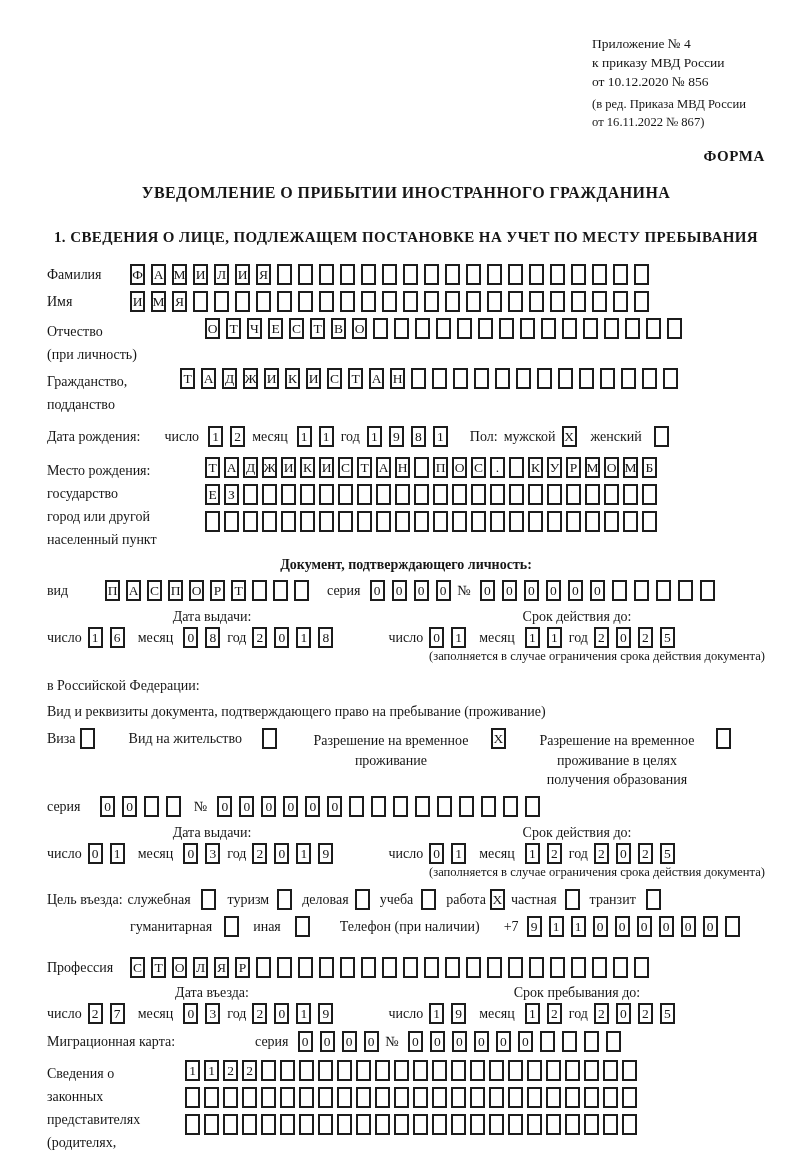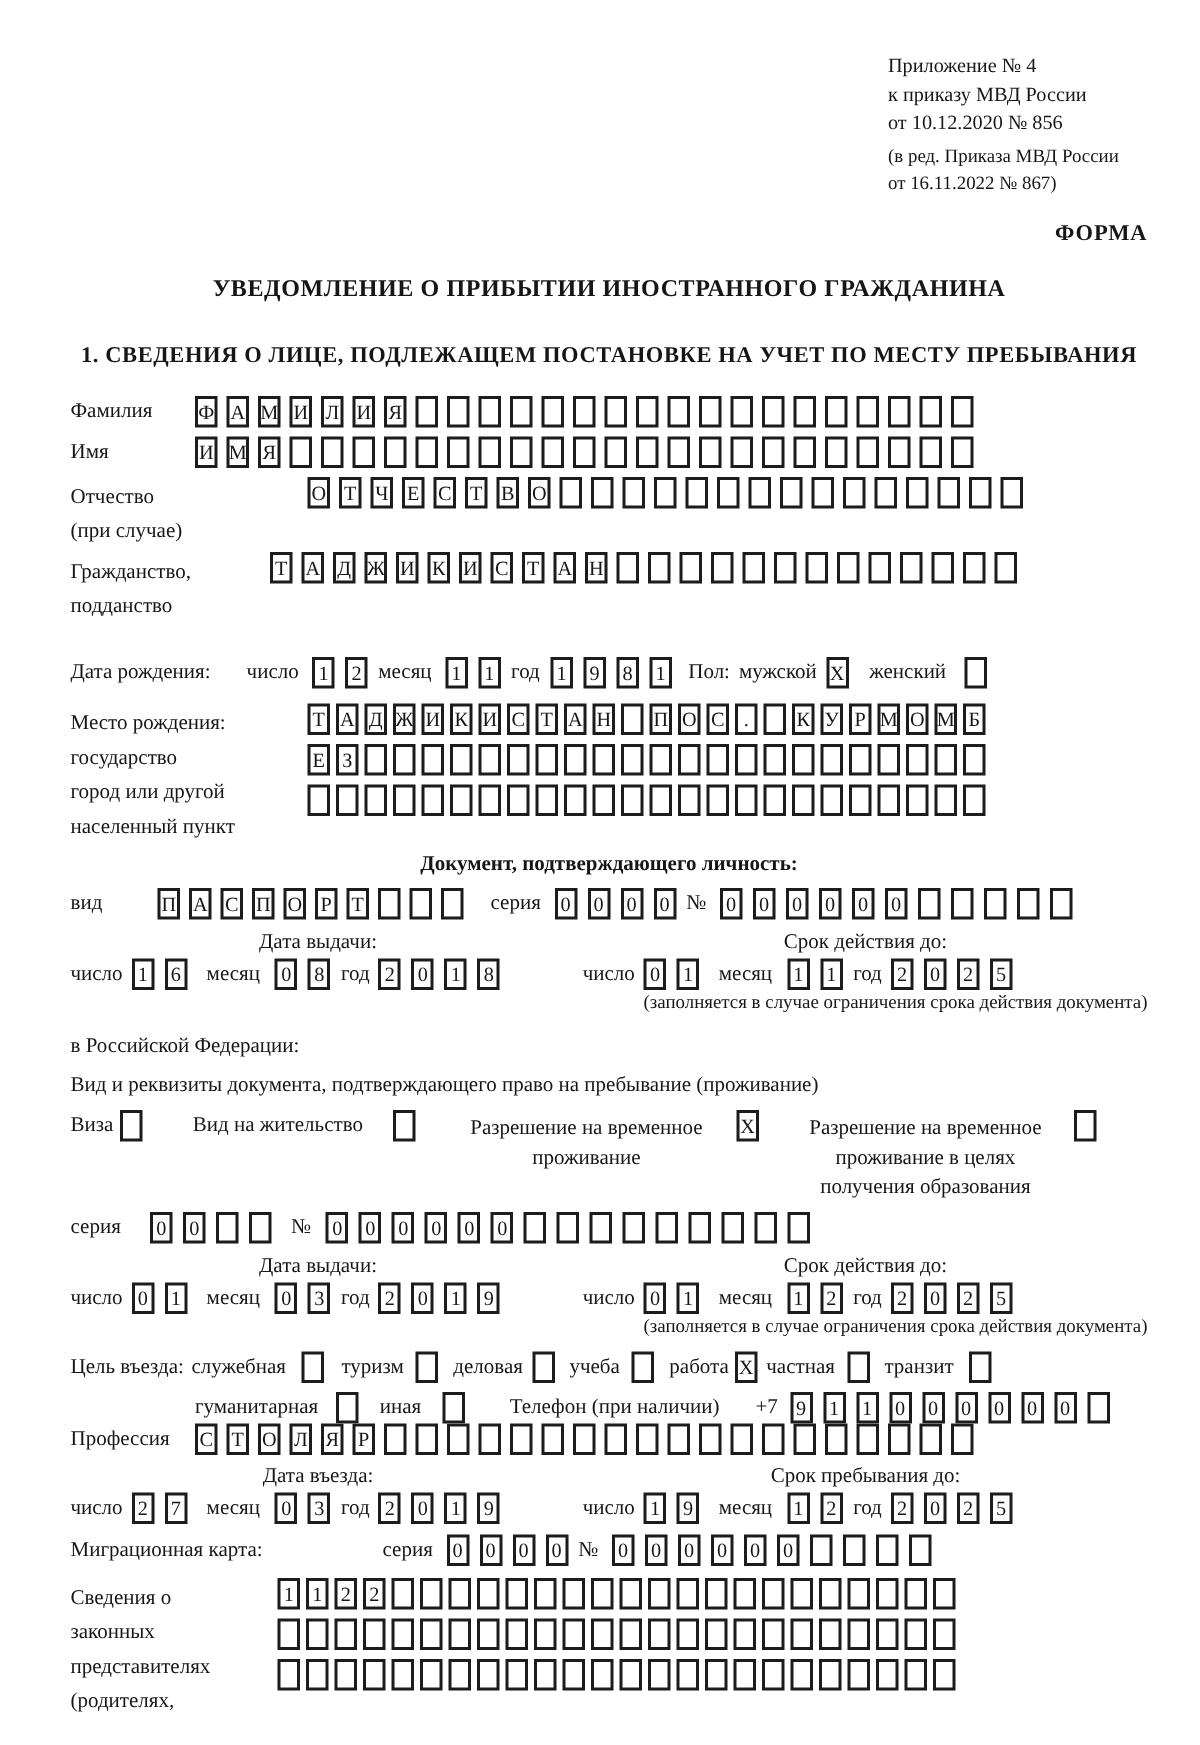--- a/index.html
+++ b/index.html
@@ -165,21 +165,21 @@
         <span class="cell"></span>
         <span class="cell"></span>
         <span class="cell"></span>
         <span class="cell"></span>
       </span>
   </div>
 
   <div class="frow" style="margin-bottom:2px">
     <span class="lbl-col basis158">
       <span>Отчество</span>
-      <span>(при случае)</span>
+      <span>(при личность)</span>
     </span>
     <span class="cells">
         <span class="cell">О</span>
         <span class="cell">Т</span>
         <span class="cell">Ч</span>
         <span class="cell">Е</span>
         <span class="cell">С</span>
         <span class="cell">Т</span>
         <span class="cell">В</span>
         <span class="cell">О</span>
@@ -194,21 +194,21 @@
         <span class="cell"></span>
         <span class="cell"></span>
         <span class="cell"></span>
         <span class="cell"></span>
         <span class="cell"></span>
         <span class="cell"></span>
         <span class="cell"></span>
       </span>
   </div>
 
-  <div class="frow" style="margin-bottom:22px">
+  <div class="frow" style="margin-bottom:10px">
     <span class="lbl-col basis133">
       <span>Гражданство,</span>
       <span>подданство</span>
     </span>
     <span class="cells">
         <span class="cell">Т</span>
         <span class="cell">А</span>
         <span class="cell">Д</span>
         <span class="cell">Ж</span>
         <span class="cell">И</span>
@@ -246,21 +246,21 @@
         <span class="cell">1</span>
         <span class="cell">1</span>
       </span>
     <span class="lbl">год</span>
     <span class="cells wide" style="margin-left:7px">
         <span class="cell">1</span>
         <span class="cell">9</span>
         <span class="cell">8</span>
         <span class="cell">1</span>
       </span>
-    <span class="lbl" style="margin-left:4px">Пол:</span>
+    <span class="lbl" style="margin-left:15px">Пол:</span>
     <span class="lbl" style="margin-left:6px">мужской</span>
     <span class="cells" style="margin-left:6px">
         <span class="cell">X</span>
       </span>
     <span class="lbl" style="margin-left:8px">женский</span>
     <span class="cells" style="margin-left:12px">
         <span class="cell"></span>
       </span>
   </div>
 
@@ -561,21 +561,21 @@
     <span class="lbl">частная</span>
     <span class="cells" style="margin-left:8px">
         <span class="cell"></span>
       </span>
     <span class="lbl" style="margin-left:4px">транзит</span>
     <span class="cells" style="margin-left:10px">
         <span class="cell"></span>
       </span>
   </div>
 
-  <div class="frow" style="margin-bottom:0">
+  <div class="frow" style="margin-bottom:20px">
     <span style="flex-basis:83px"></span>
     <span class="lbl">гуманитарная</span>
     <span class="cells" style="margin-left:12px">
         <span class="cell"></span>
       </span>
     <span class="lbl" style="margin-left:8px">иная</span>
     <span class="cells" style="margin-left:14px">
         <span class="cell"></span>
       </span>
     <span class="lbl" style="margin-left:24px">Телефон (при наличии)</span>

